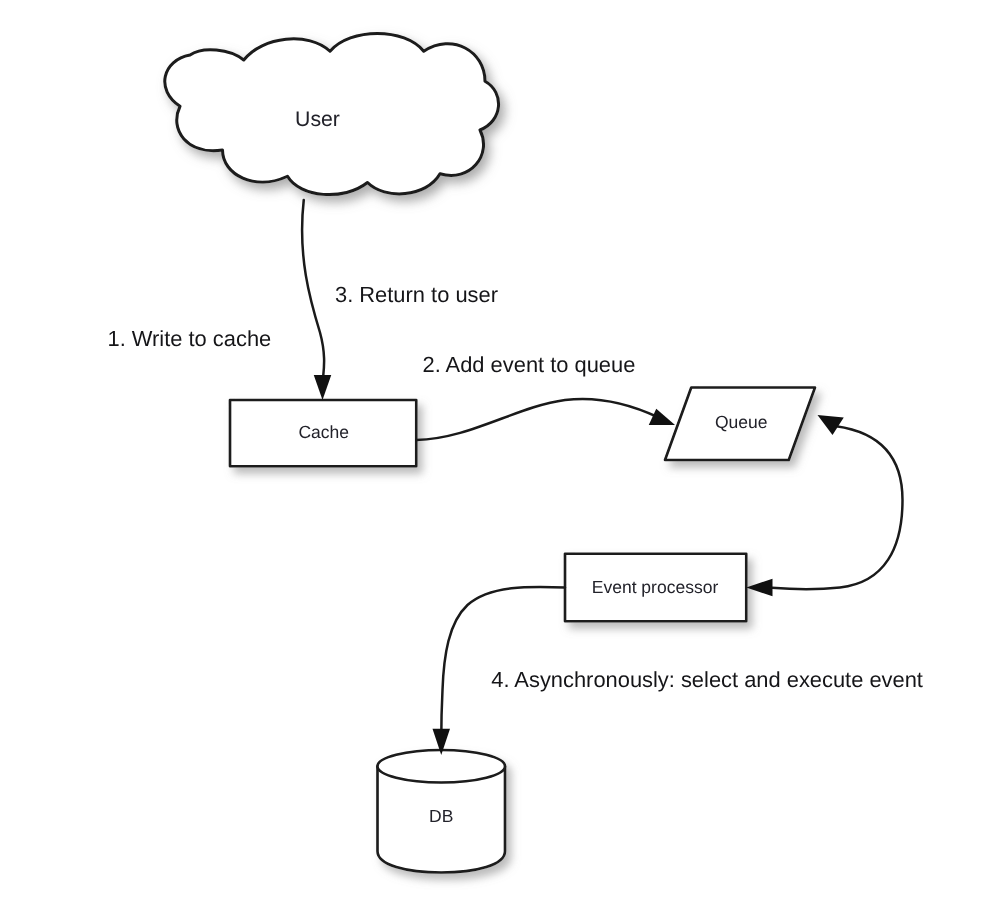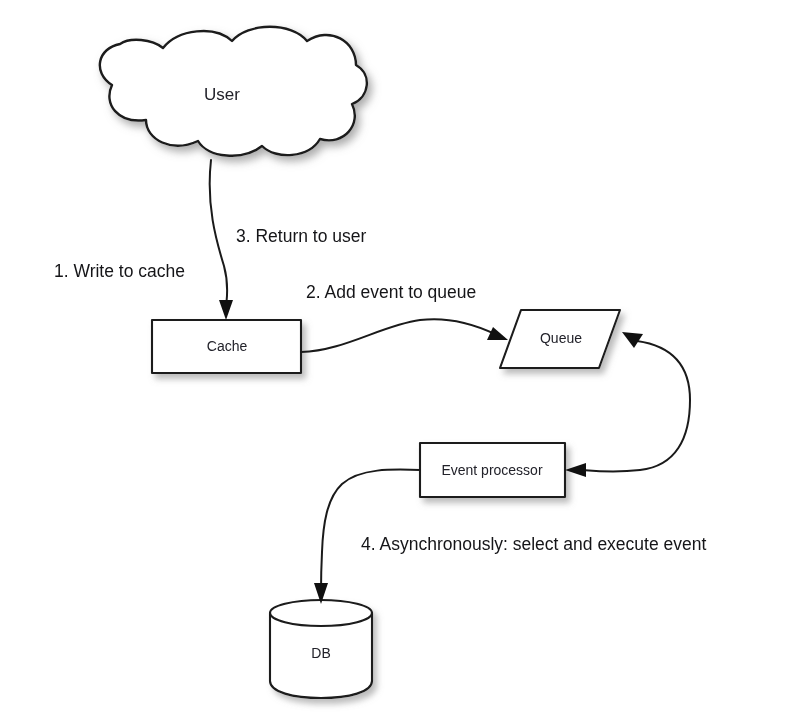--- a/index.html
+++ b/index.html
@@ -13,20 +13,21 @@
     height: 728px;
     position: relative;
     overflow: hidden;
     font-family: "Liberation Sans", sans-serif;
   }
   #diagram-root {
     position: absolute;
     inset: 0;
     width: 706px;
     height: 728px;
+    margin-left: 32px;
   }
   svg#diagram-svg {
     display: block;
     width: 786px;
     height: 728px;
   }
   .node-shape {
     fill: #ffffff;
     stroke: #1a1a1a;
     stroke-width: 2.1;

